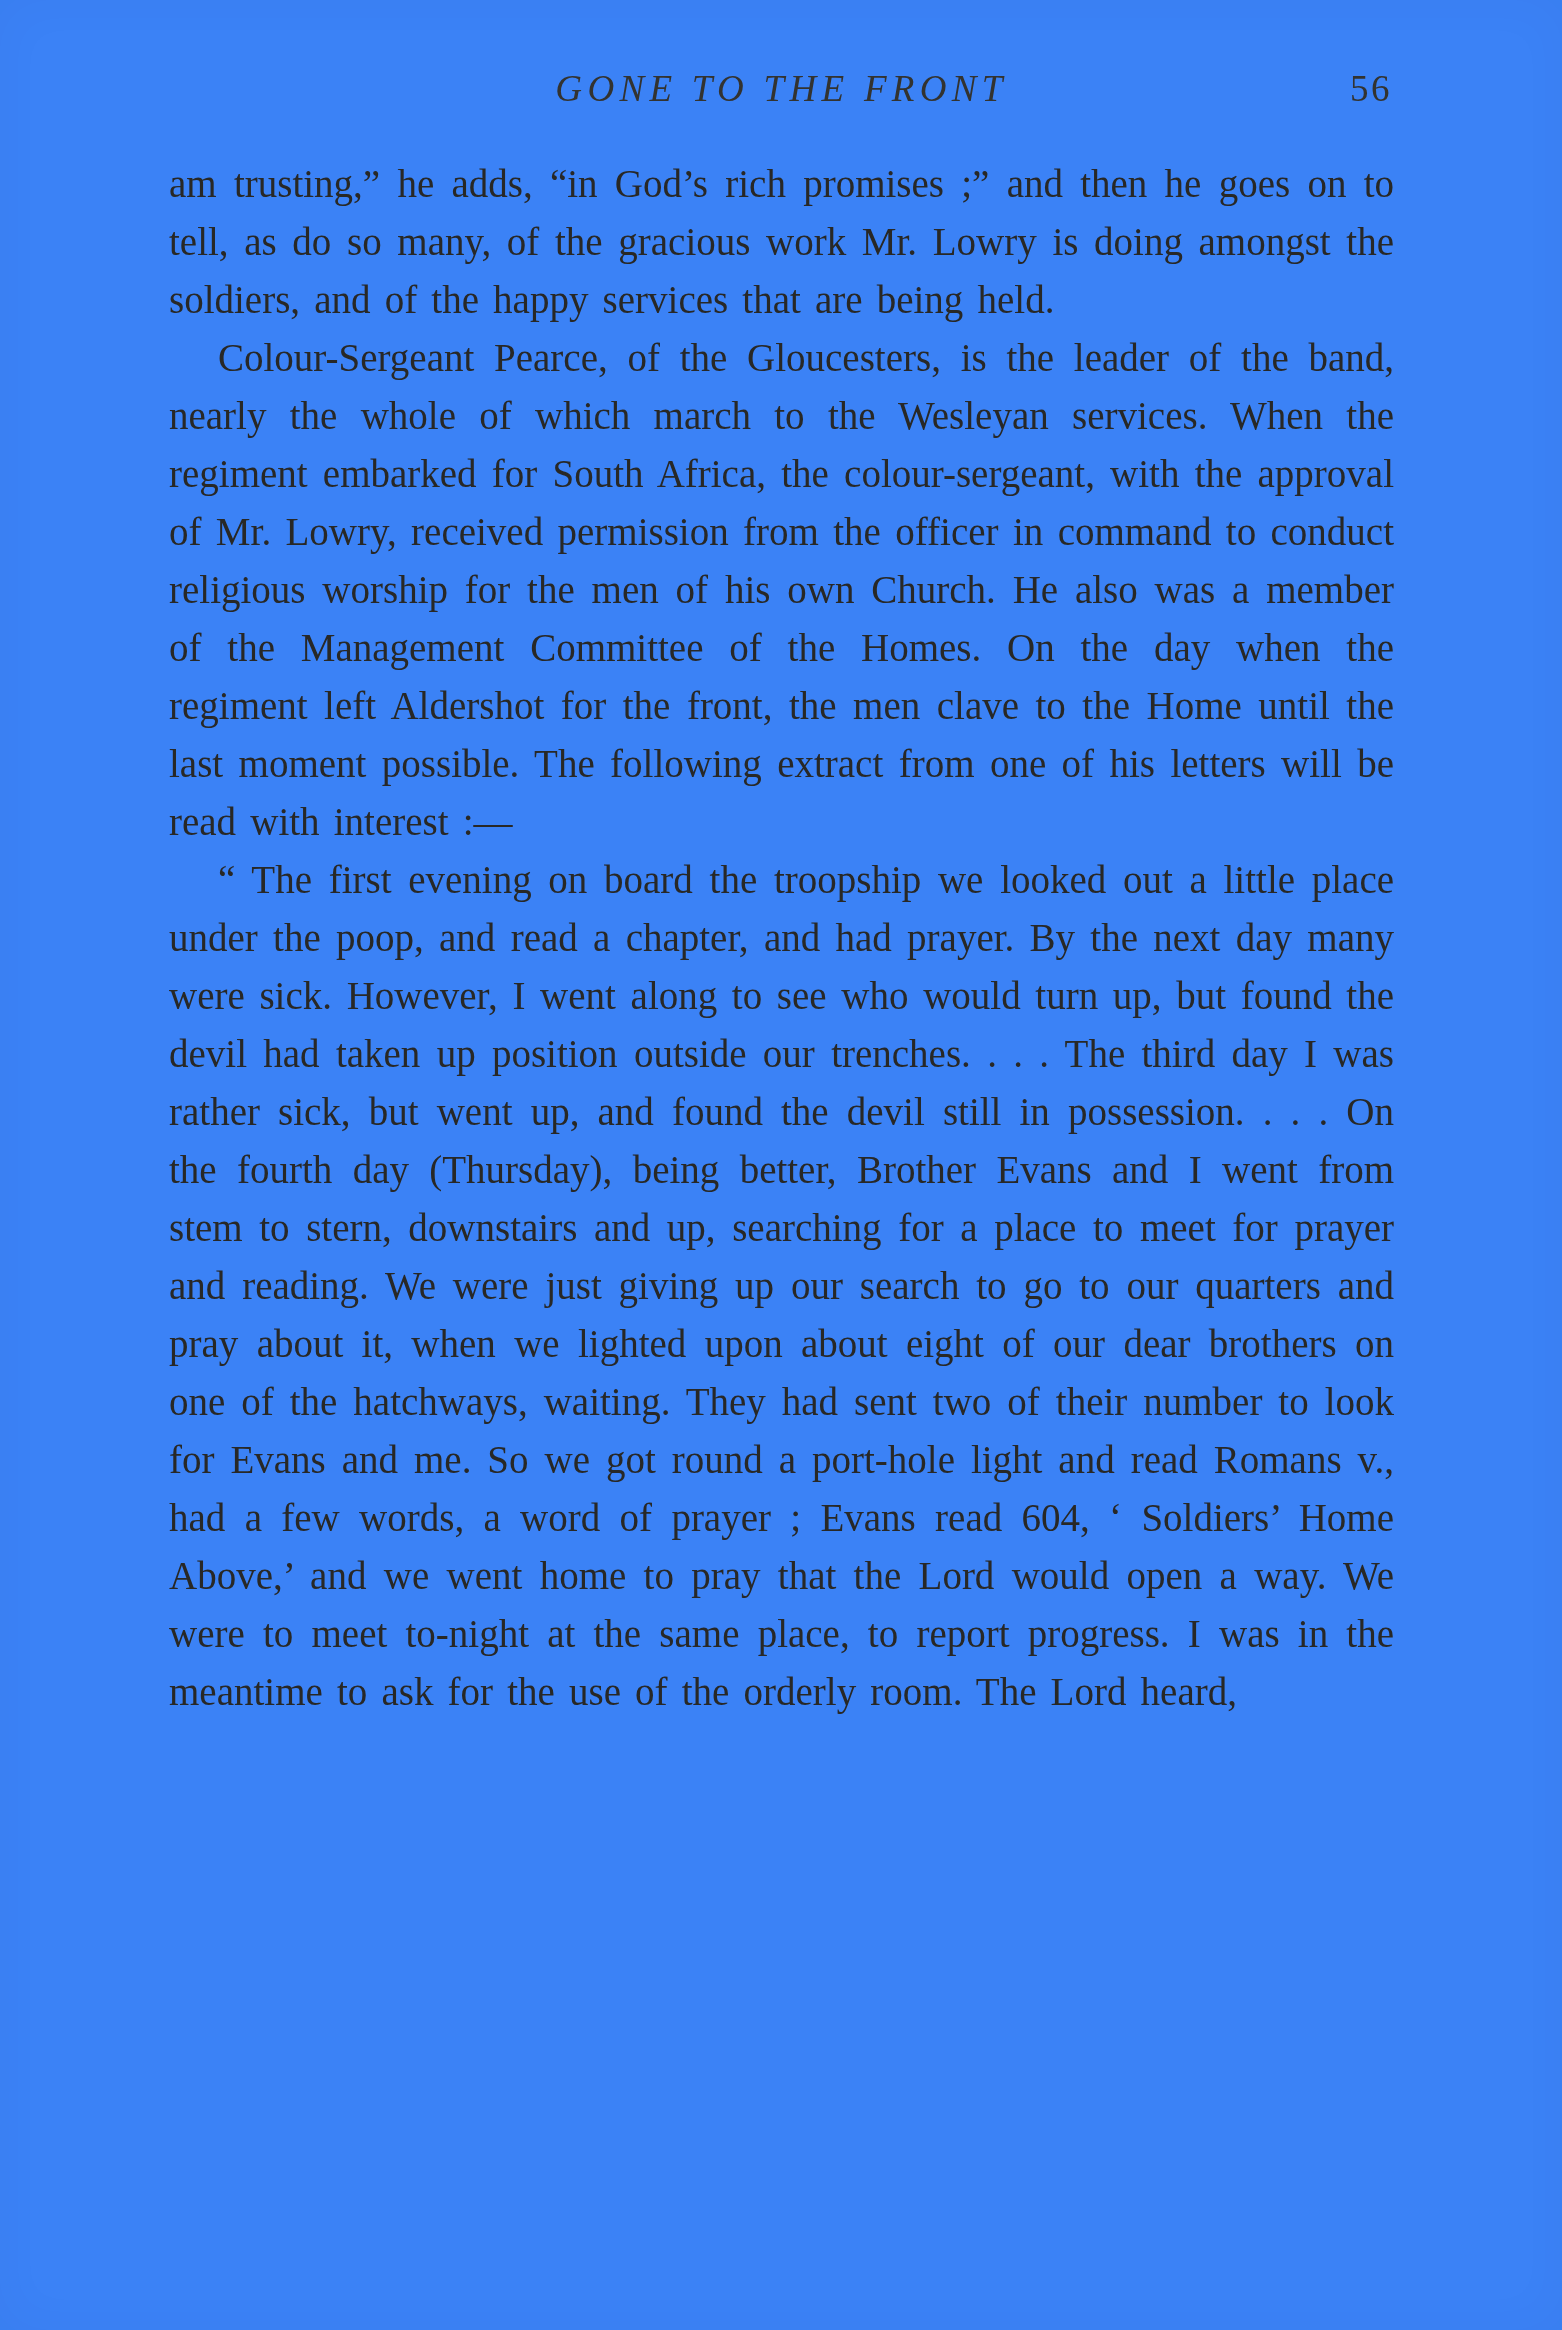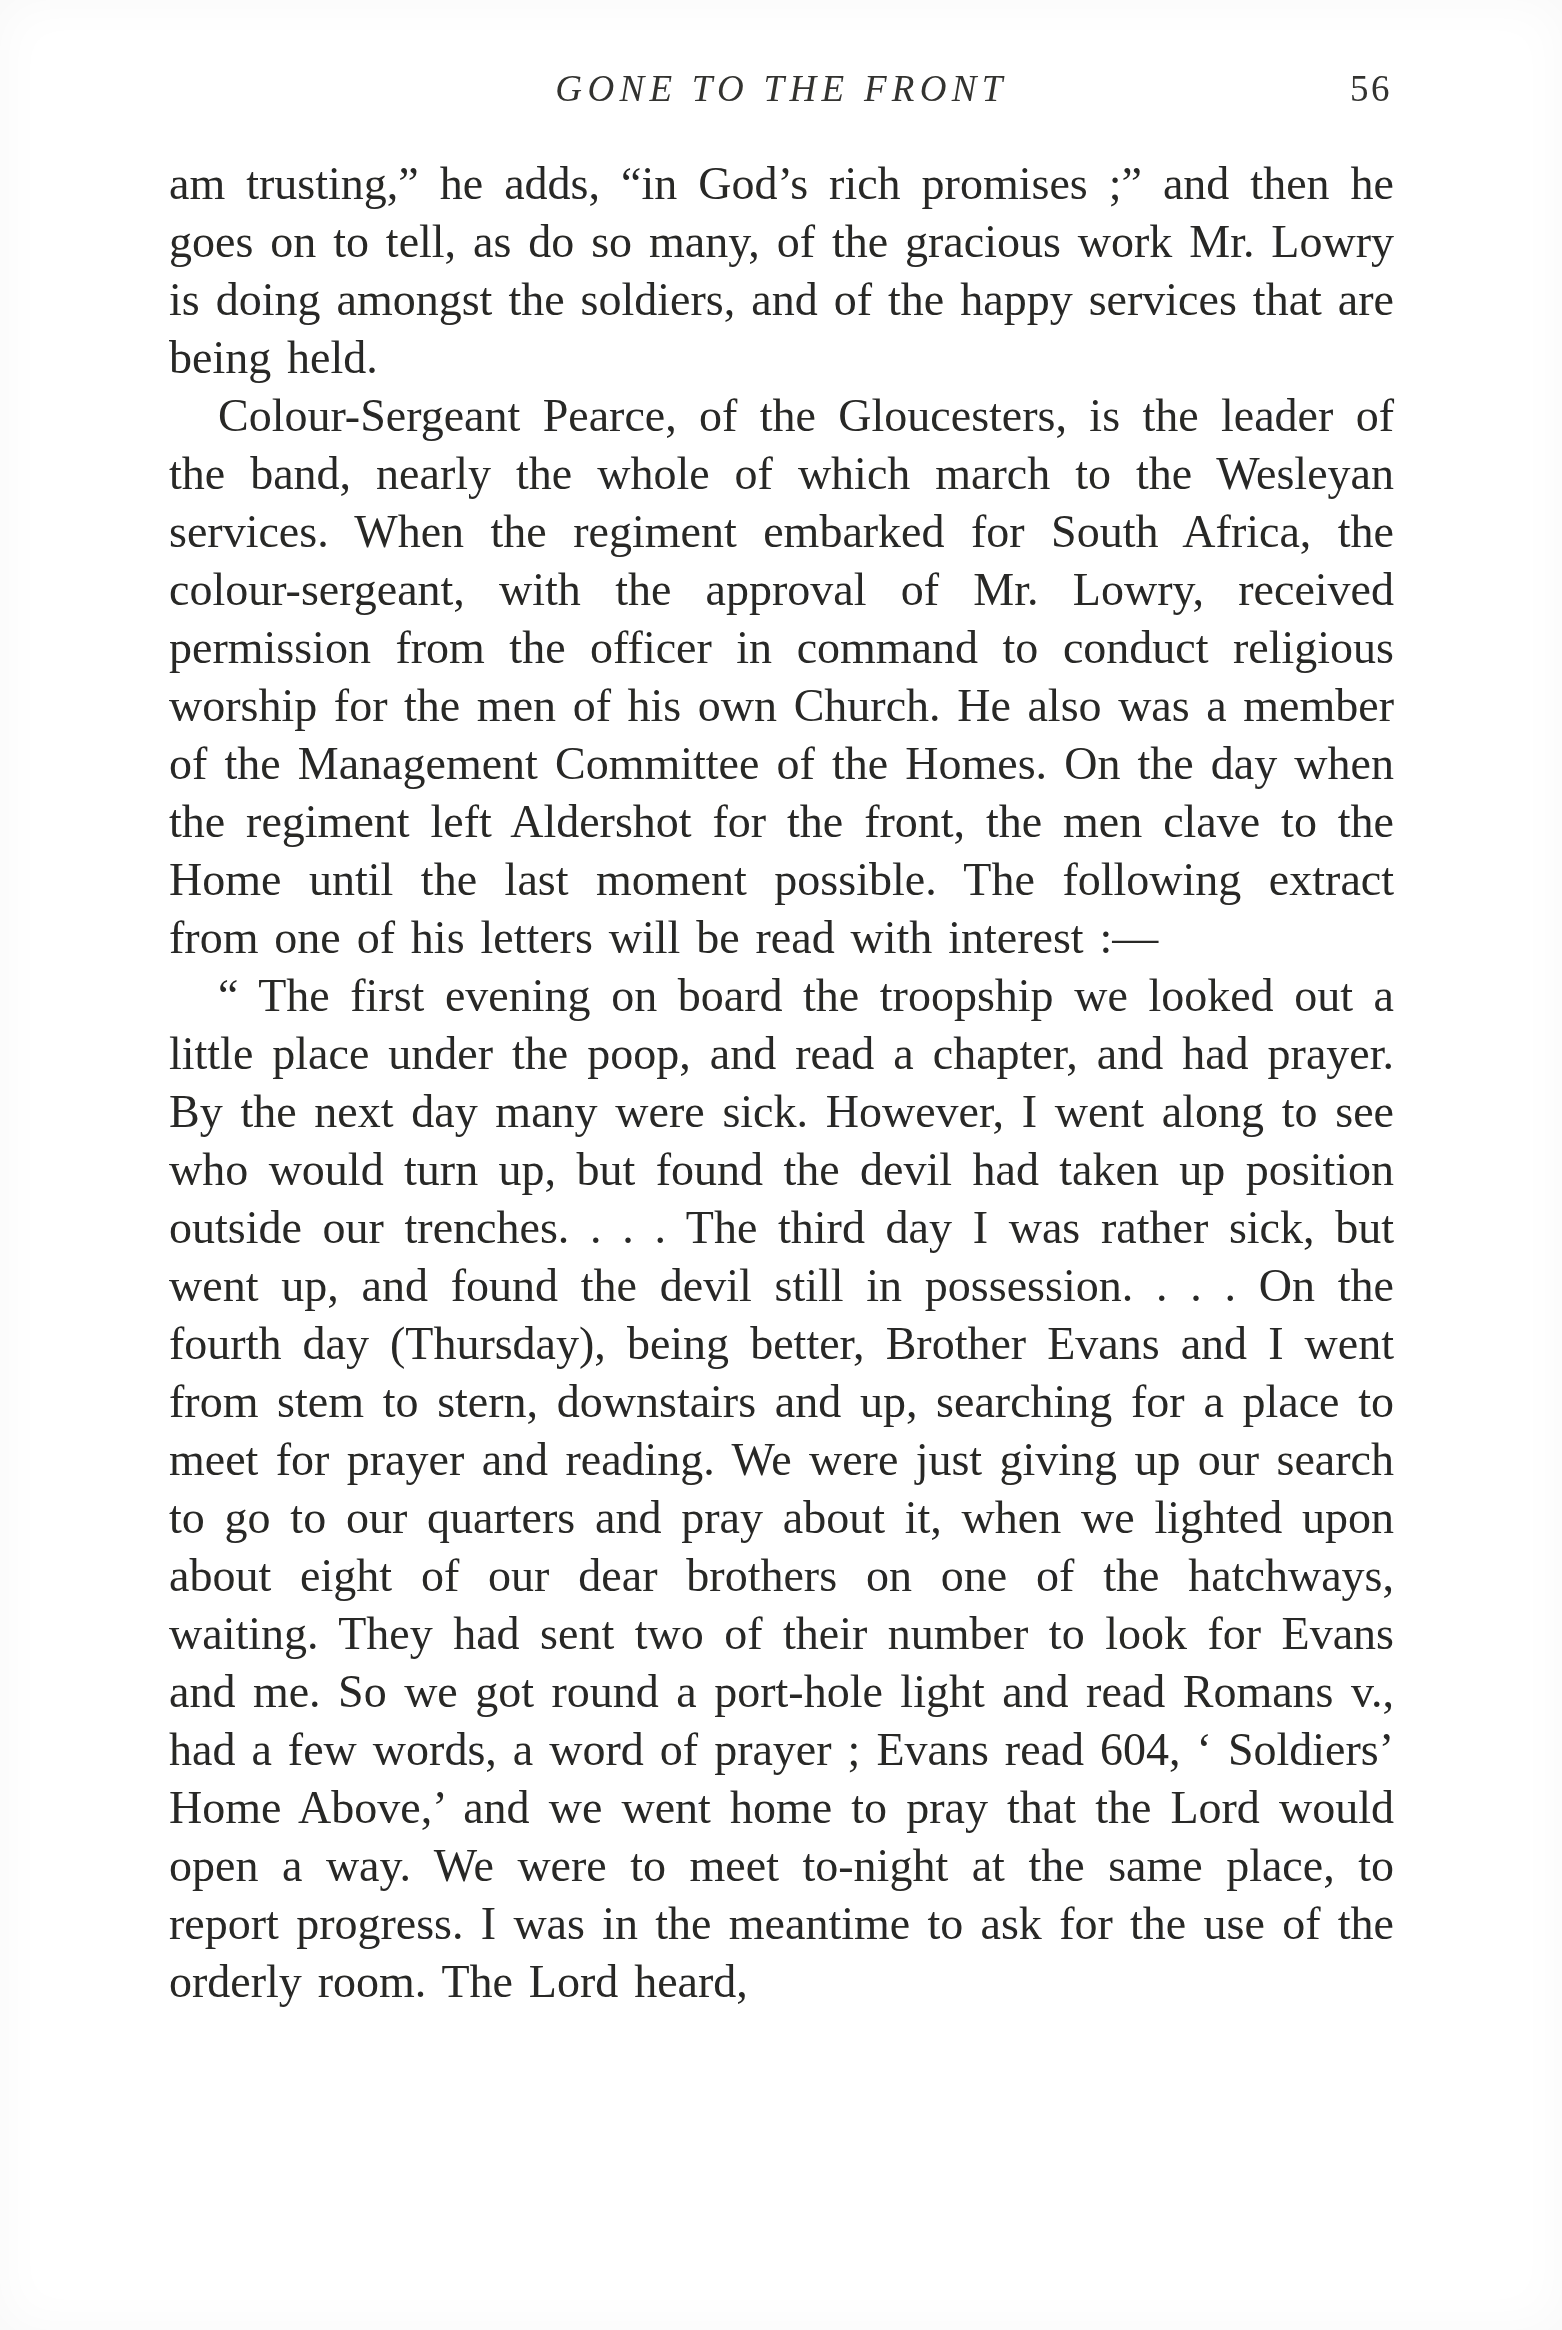--- a/index.html
+++ b/index.html
@@ -6,21 +6,21 @@
     margin: 0;
     padding: 0;
   }
   body {
     background: #e9e9e7;
   }
   .page {
     position: relative;
     width: 1563px;
     height: 2330px;
-    background: #ffffff;
+    background: #3b82f6;
     font-family: "Liberation Serif", serif;
     color: #2a2a2a;
     overflow: hidden;
     box-shadow: inset 0 0 53px rgba(0,0,0,0.03);
   }
   .text-block {
     position: absolute;
     left: 169px;
     top: 67px;
     width: 1225px;
@@ -44,21 +44,21 @@
   .running-head .folio {
     position: absolute;
     right: 1.8px;
     top: 0;
     font-size: 37px;
     letter-spacing: 2.6px;
     color: #333330;
   }
   .body-text p {
     margin: 0;
-    font-size: 46px;
+    font-size: 39px;
     line-height: 58px;
     text-align: justify;
     word-spacing: 4.4px;
     color: #282826;
   }
   .body-text p.indent {
     text-indent: 49px;
   }
   .body-text p.quote {
   }

